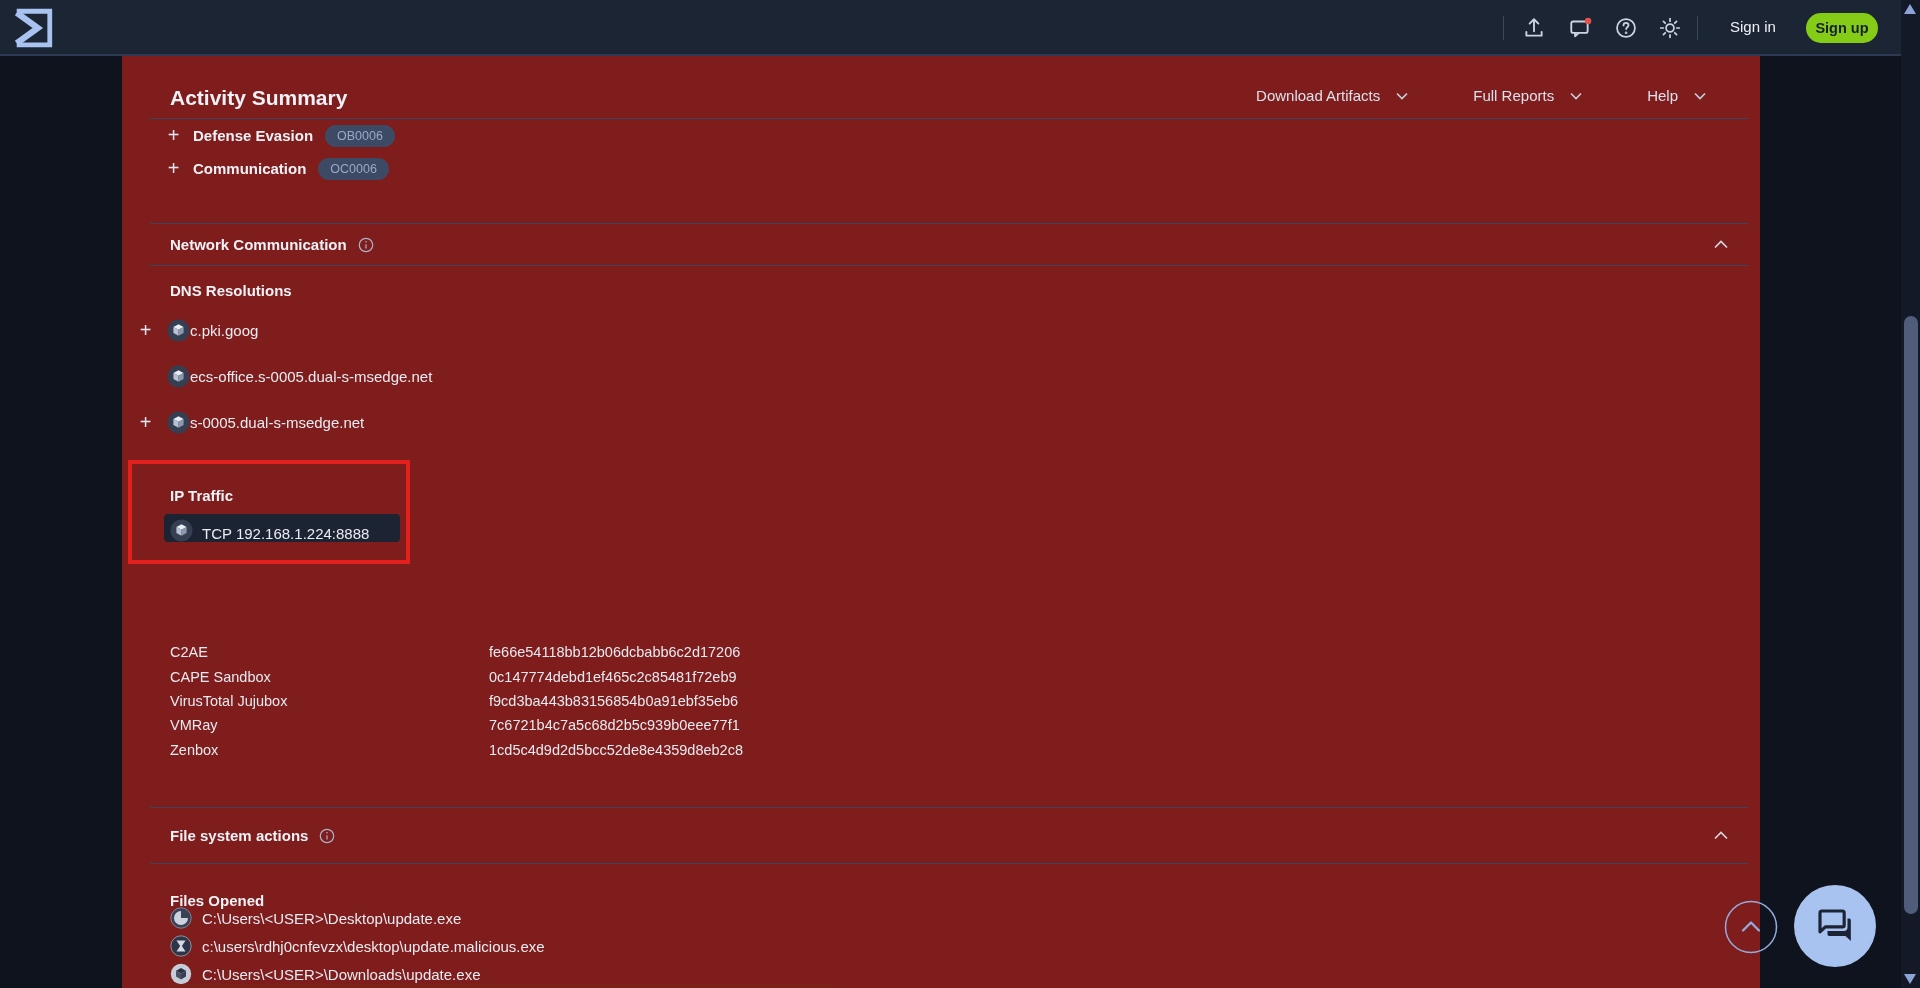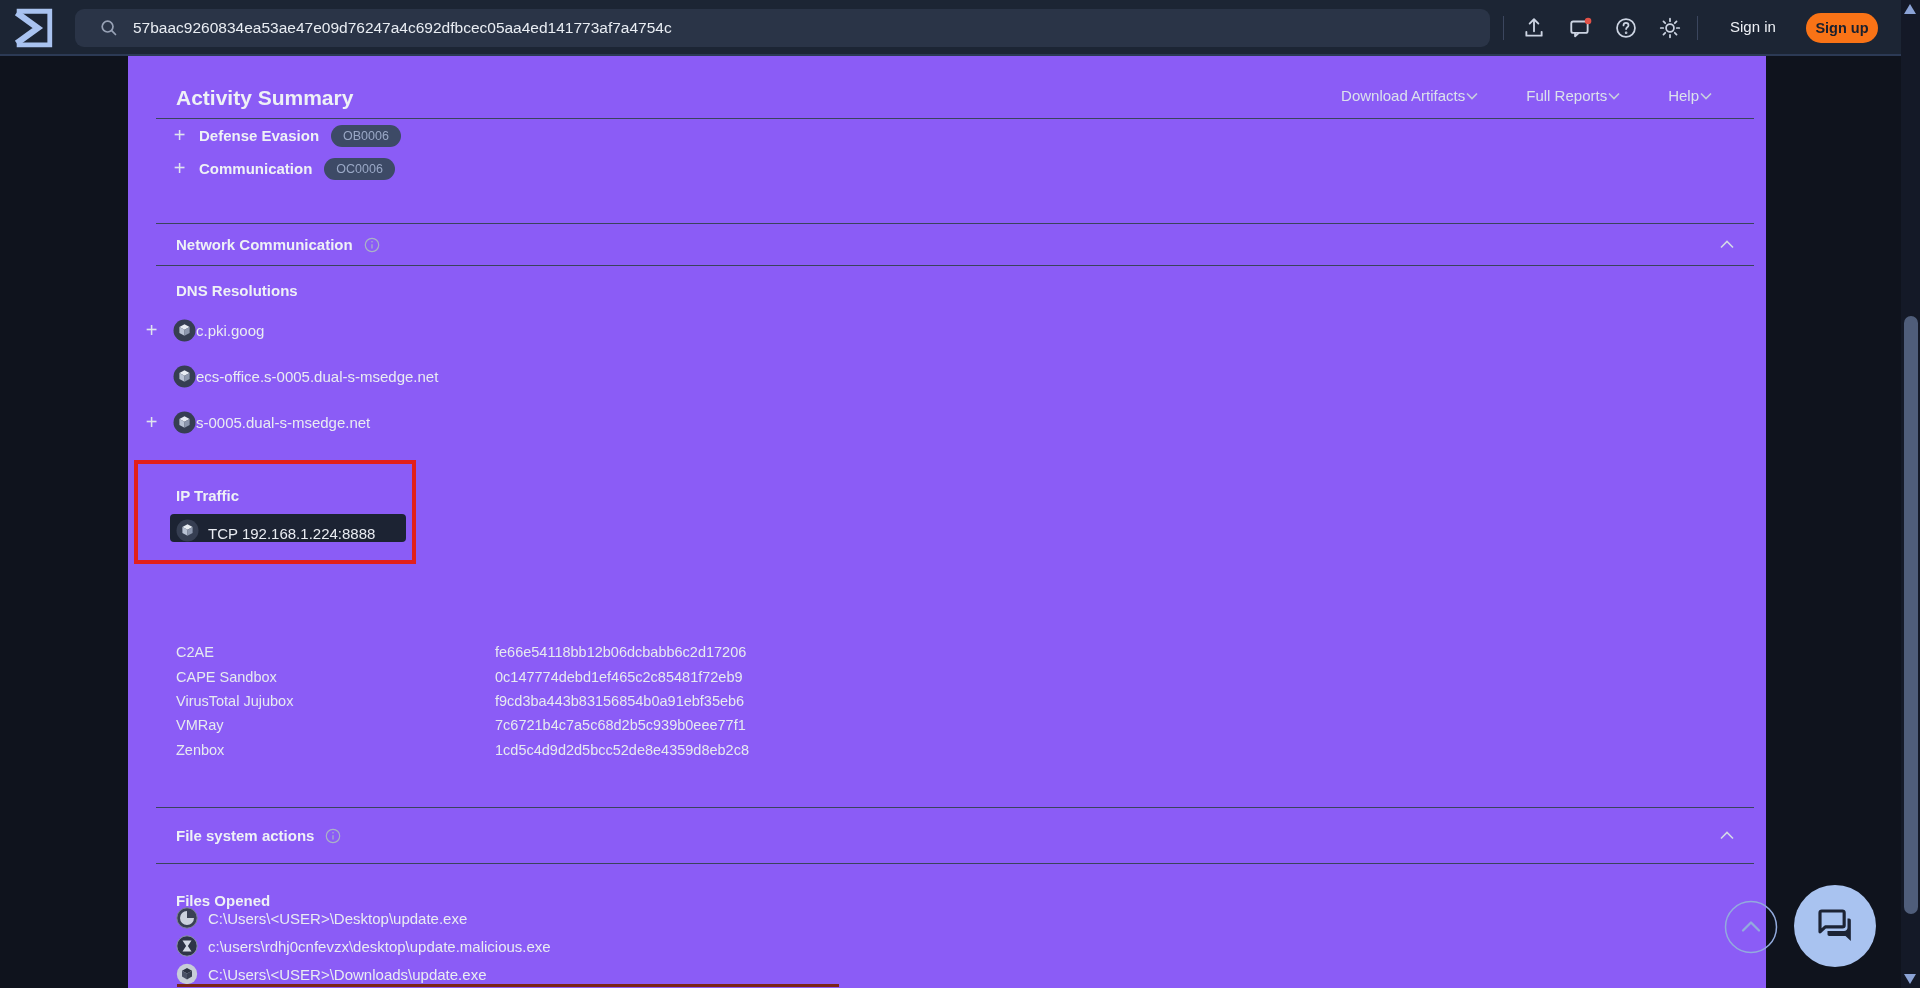--- a/index.html
+++ b/index.html
@@ -12,29 +12,29 @@
   .searchbox { position:absolute; left:75px; top:9px; width:1415px; height:38px;
                background:#2a3447; border-radius:9px; display:flex; align-items:center; }
   .searchbox svg { margin-left:24px; flex:0 0 auto; }
   .search-input { background:transparent; border:none; outline:none; color:#e9edf3;
                   font-size:15.5px; margin-left:14px; width:1300px;
                   font-family:"Liberation Sans", sans-serif; }
   .tb-sep { position:absolute; top:16px; width:1px; height:24px; background:#3b465e; }
   .tb-icon { position:absolute; top:16px; width:24px; height:24px; cursor:pointer; }
   .signin { position:absolute; top:18px; left:1730px; color:#eef1f6; font-size:15px; cursor:pointer; }
   .signup { position:absolute; top:13px; left:1806px; width:72px; height:30px; border-radius:15px;
-            background:#f97316; color:#18202f; font-size:14.5px; font-weight:700;
+            background:#84cc16; color:#18202f; font-size:14.5px; font-weight:700;
             display:flex; align-items:center; justify-content:center; cursor:pointer; }
   
-  .panel { position:absolute; left:128px; top:56px; width:1638px; height:932px;
-           background:#8b5cf6; }
+  .panel { position:absolute; left:122px; top:56px; width:1638px; height:932px;
+           background:#7f1d1d; }
   .pa { position:absolute; } 
   .page-title { left:48px; top:30px; font-size:21px; font-weight:700; color:#eef1f6; }
   .hdr-menus { top:31px; right:54px; display:flex; gap:48px; }
-  .menu-item { display:flex; align-items:center; gap:1px; color:#dbe1ec; font-size:15px; cursor:pointer; }
+  .menu-item { display:flex; align-items:center; gap:16px; color:#dbe1ec; font-size:15px; cursor:pointer;margin-left:17px; }
   .divider { left:28px; width:1598px; height:0; border-top:1px solid #3a445c; }
   .sec-head { left:28px; width:1598px; border-top:1px solid #3a445c; border-bottom:1px solid #3a445c;
               display:flex; align-items:center; }
   .sec-title { margin-left:20px; font-size:15px; font-weight:700; color:#eef1f6; }
   .sec-info { margin-left:11px; display:flex; cursor:pointer; }
   .sec-chev { margin-left:auto; margin-right:20px; cursor:pointer; display:flex; }
   .sub-title { left:48px; font-size:15px; font-weight:700; color:#eef1f6; }
   
   .atk-row { height:33px; display:flex; align-items:center; }
   .plus { width:17px; color:#dfe4ee; font-size:20px; font-weight:300; text-align:center; cursor:pointer; }
@@ -78,27 +78,20 @@
               background:#4f5d7a; border-radius:7px; cursor:pointer; }
 </style>
 </head>
 <body>
 
 <div class="topbar">
   <svg class="logo" viewBox="0 0 48 48" fill="none" stroke="#a9c3f0">
     <path d="M7 6.5 H41.5 V41.5 H7" stroke-width="5"></path>
     <path d="M7 8 L29 24 L7 40" stroke-width="6.5"></path>
   </svg>
-  <div class="searchbox">
-    <svg width="20" height="20" viewBox="0 0 20 20" fill="none" stroke="#98a2b6" stroke-width="1.7" stroke-linecap="round">
-      <circle cx="8.6" cy="8.6" r="5.4"></circle>
-        <path d="M12.7 12.7 L16.5 16.5"></path>
-    </svg>
-    <input class="search-input" value="57baac9260834ea53ae47e09d76247a4c692dfbcec05aa4ed141773af7a4754c" style="">
-  </div>
   <div class="tb-sep" style="left:1503px"></div>
   <svg class="tb-icon" style="left:1522px" viewBox="0 0 22 22" fill="none" stroke="#ccd4e2" stroke-width="1.7" stroke-linecap="round" stroke-linejoin="round">
     <path d="M11 14 V3.5"></path>
       <path d="M7 7 L11 3 L15 7"></path>
       <path d="M4 14.5 V18 H18 V14.5"></path>
   </svg>
   <svg class="tb-icon" style="left:1568px" viewBox="0 0 22 22" fill="none">
     <rect x="3" y="5" width="15" height="10.5" rx="1.8" stroke="#ccd4e2" stroke-width="1.7"></rect>
     <path d="M6.5 15.5 V18.6 L10 15.5" stroke="#ccd4e2" stroke-width="1.7" stroke-linejoin="round"></path>
     <circle cx="18.4" cy="4.6" r="3" fill="#e25147"></circle>

